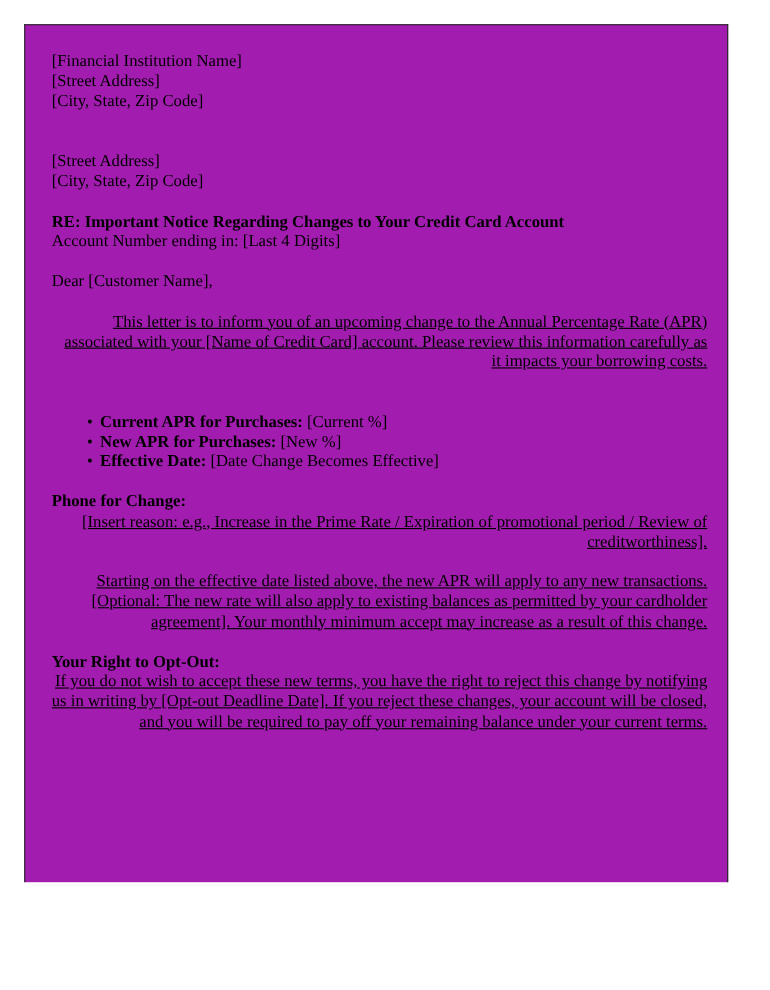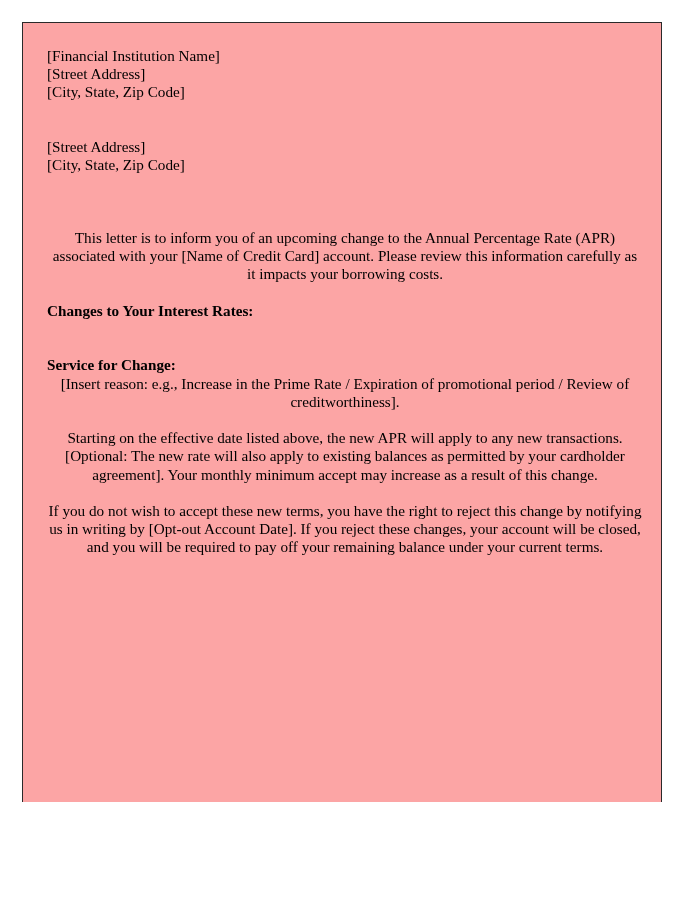--- a/index.html
+++ b/index.html
@@ -21,21 +21,21 @@
     position: absolute;
     left: 22px;
     top: 22px;
     width: 640px;
     height: 780px;
     box-sizing: border-box;
     border-left: 1.5px solid #2a2a2a;
     border-top: 1.5px solid #2a2a2a;
     border-right: 1.5px solid #2a2a2a;
     border-bottom: none;
-    background: #fca5a5;
+    background: #a21caf;
     overflow: hidden;
   }
 
   #page-content {
     position: absolute;
     left: 24px;
     top: 24px;
     width: 596px;
     font-size: 15.2px;
     line-height: 18.2px;
@@ -61,21 +61,22 @@
   .subject-sub {
     display: block;
   }
 
   .salutation {
     display: block;
   }
 
   p.body-para {
     margin: 0;
-    text-align: center;
+    text-align: right;
+    text-decoration: underline;
   }
 
   .section-head {
     font-weight: bold;
     display: block;
   }
 
   ul.rate-list {
     margin: 0;
     padding: 0 0 0 44px;
@@ -118,45 +119,57 @@
 
     <div class="spacer-line">&nbsp;</div>
 
     <div class="addr-block">
       <span class="addr-line">[Street Address]</span>
       <span class="addr-line">[City, State, Zip Code]</span>
     </div>
 
     <div class="spacer-line">&nbsp;</div>
 
+    <div class="addr-block">
+      <span class="subject-line">RE: Important Notice Regarding Changes to Your Credit Card Account</span>
+      <span class="subject-sub">Account Number ending in: [Last 4 Digits]</span>
+    </div>
 
     <div class="spacer-line">&nbsp;</div>
 
+    <div class="addr-block">
+      <span class="salutation">Dear [Customer Name],</span>
+    </div>
 
     <div class="spacer-line">&nbsp;</div>
 
     <p class="body-para">This letter is to inform you of an upcoming change to the Annual Percentage Rate (APR) associated with your [Name of Credit Card] account. Please review this information carefully as it impacts your borrowing costs.</p>
 
     <div class="spacer-line">&nbsp;</div>
 
-    <span class="section-head">Changes to Your Interest Rates:</span>
 
     <div class="spacer-line">&nbsp;</div>
 
+    <ul class="rate-list">
+      <li><span class="bullet-label">Current APR for Purchases:</span> <span class="bullet-value">[Current %]</span></li>
+      <li><span class="bullet-label">New APR for Purchases:</span> <span class="bullet-value">[New %]</span></li>
+      <li><span class="bullet-label">Effective Date:</span> <span class="bullet-value">[Date Change Becomes Effective]</span></li>
+    </ul>
 
     <div class="spacer-line">&nbsp;</div>
 
-    <span class="section-head">Service for Change:</span>
+    <span class="section-head">Phone for Change:</span>
     <p class="body-para">[Insert reason: e.g., Increase in the Prime Rate / Expiration of promotional period / Review of creditworthiness].</p>
 
     <div class="spacer-line">&nbsp;</div>
 
     <p class="body-para">Starting on the effective date listed above, the new APR will apply to any new transactions. [Optional: The new rate will also apply to existing balances as permitted by your cardholder agreement]. Your monthly minimum accept may increase as a result of this change.</p>
 
     <div class="spacer-line">&nbsp;</div>
 
-    <p class="body-para">If you do not wish to accept these new terms, you have the right to reject this change by notifying us in writing by [Opt-out Account Date]. If you reject these changes, your account will be closed, and you will be required to pay off your remaining balance under your current terms.</p>
+    <span class="section-head">Your Right to Opt-Out:</span>
+    <p class="body-para">If you do not wish to accept these new terms, you have the right to reject this change by notifying us in writing by [Opt-out Deadline Date]. If you reject these changes, your account will be closed, and you will be required to pay off your remaining balance under your current terms.</p>
 
     <div class="spacer-line">&nbsp;</div>
 
 
   </div>
 </div>
 
 </body></html>

